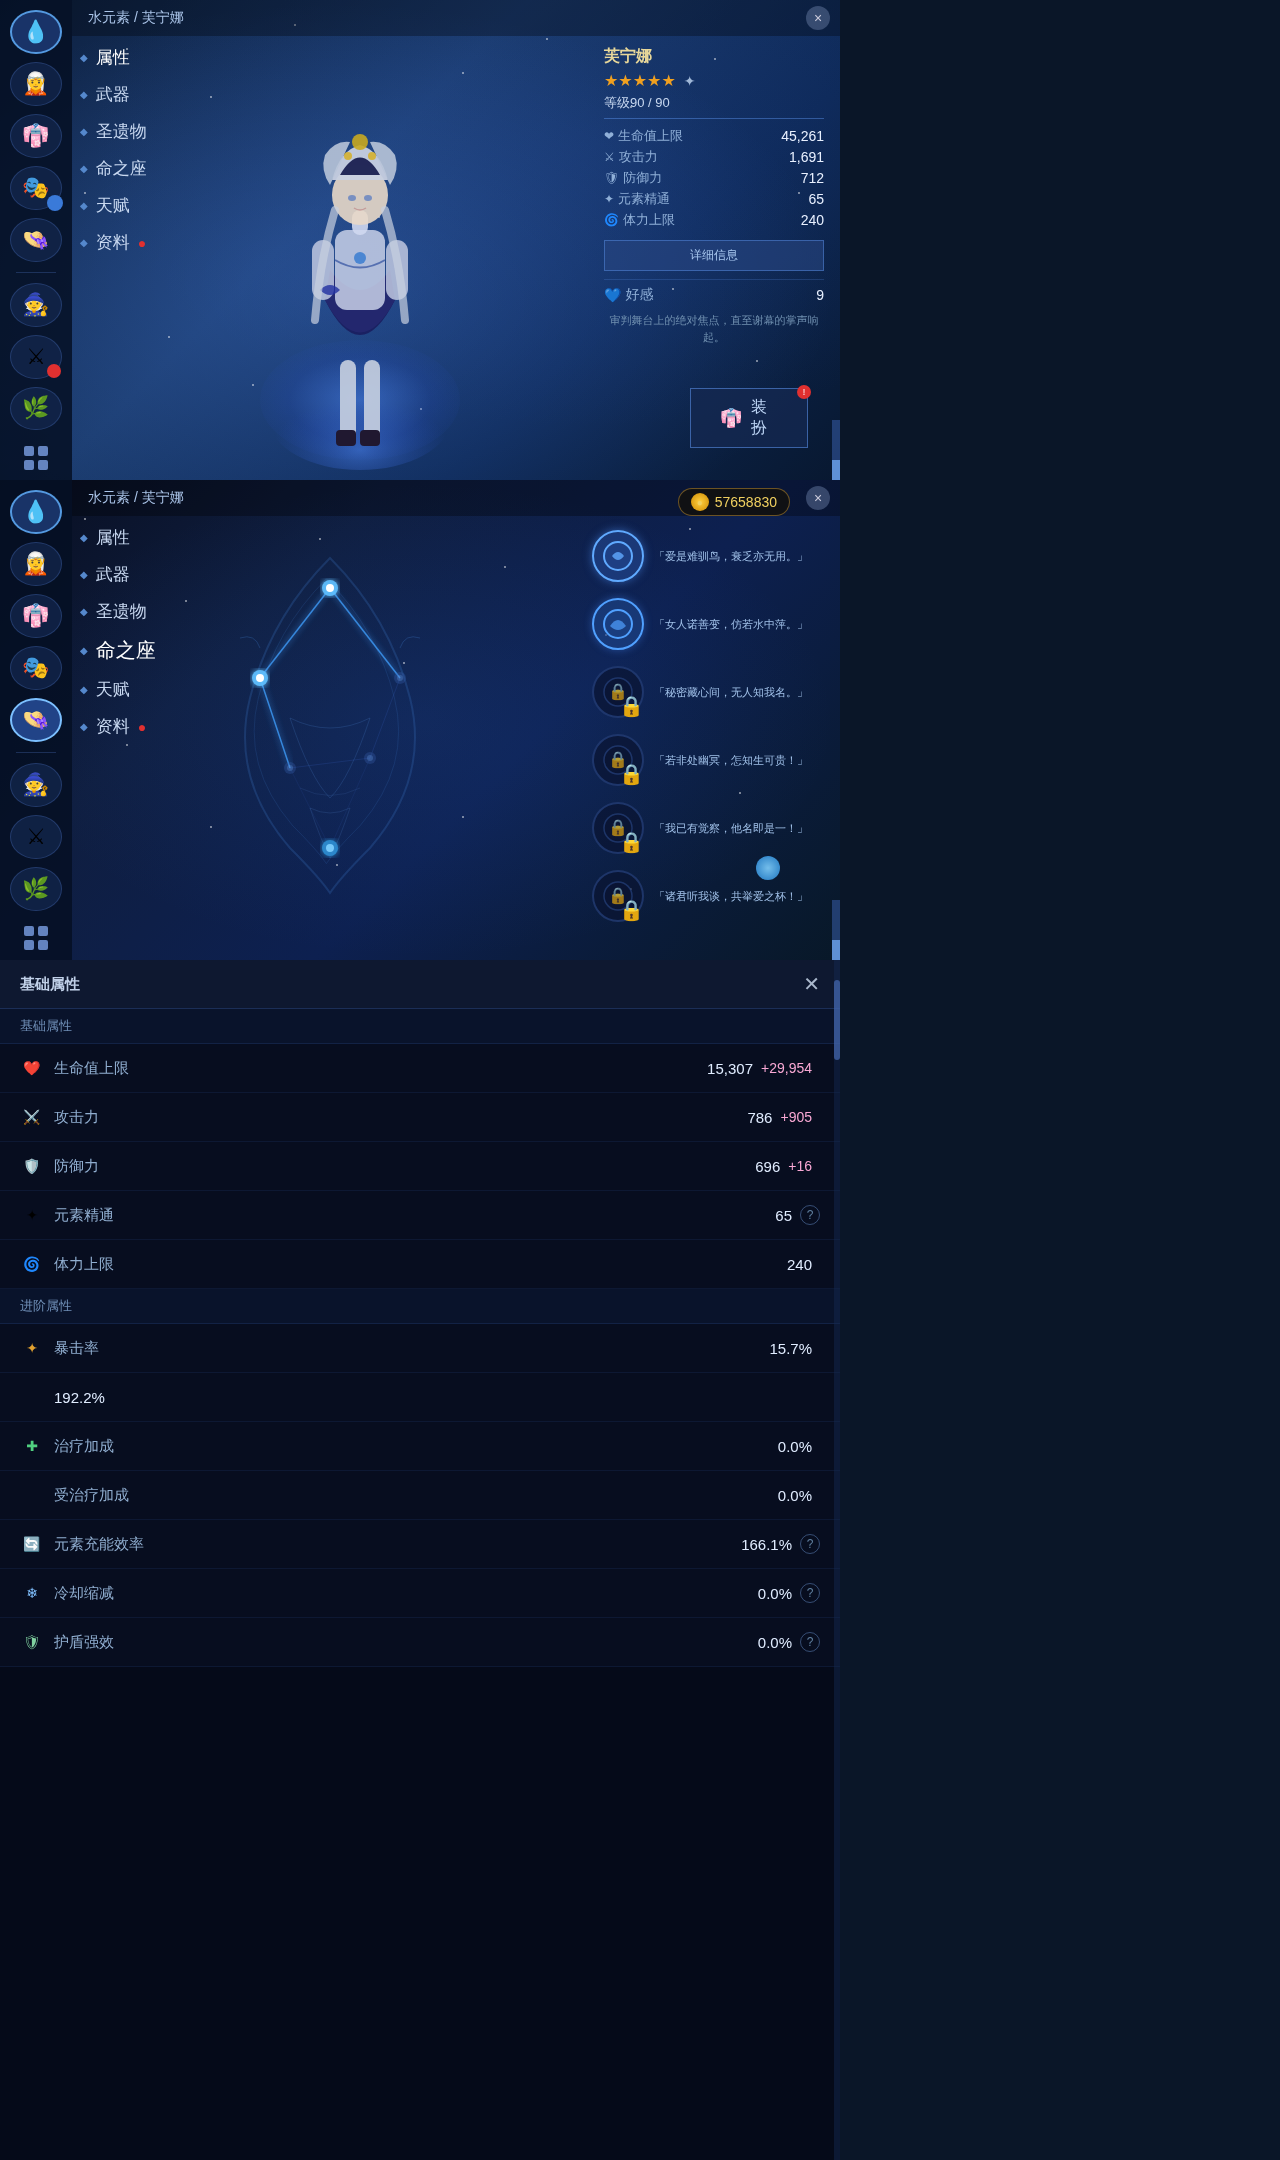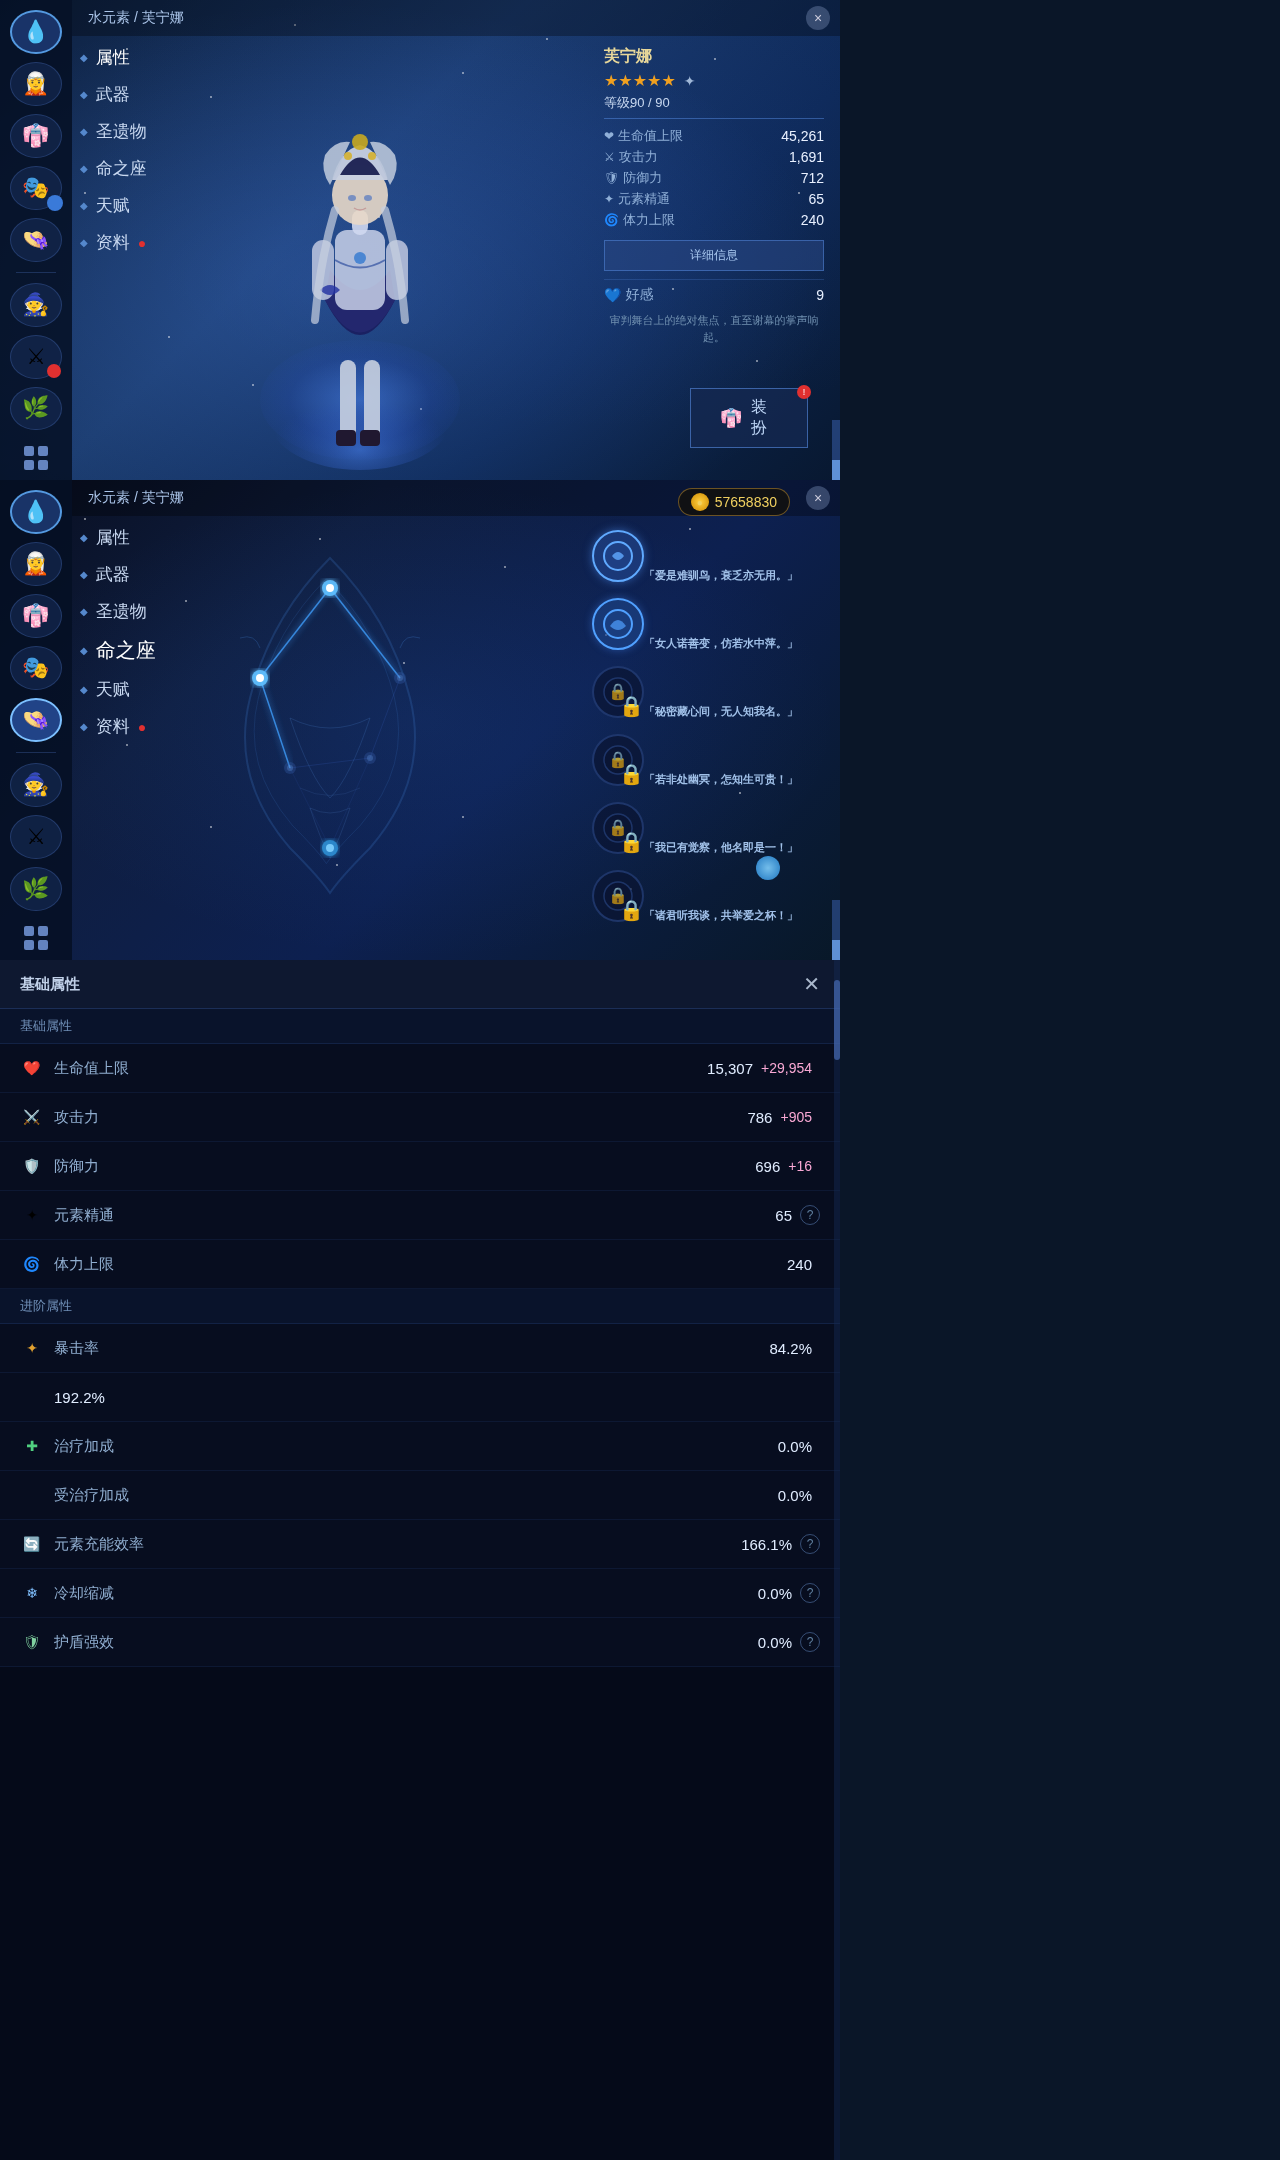--- a/index.html
+++ b/index.html
@@ -380,23 +380,23 @@
       right: 16px;
       top: 46px;
       width: 240px;
       display: flex;
       flex-direction: column;
       gap: 8px;
       z-index: 10;
     }
     .const-item {
       display: flex;
-      align-items: flex-end;
+      align-items: center;
+      gap: 10px;
       padding: 4px 8px;
-      font-weight: bold;
     }
     .const-circle {
       width: 52px;
       height: 52px;
       border-radius: 50%;
       border: 2px solid #3a7ad9;
       display: flex;
       align-items: center;
       justify-content: center;
       font-size: 22px;
@@ -1053,21 +1053,21 @@
       <div class="stats-icon">🌀</div>
       <div class="stats-row-label">体力上限</div>
       <div class="stats-row-value">240</div>
     </div>
 
     <div class="stats-section-label">进阶属性</div>
 
     <div class="stats-row">
       <div class="stats-icon" style="color:#e0a030;">✦</div>
       <div class="stats-row-label">暴击率</div>
-      <div class="stats-row-value">84.2%</div>
+      <div class="stats-row-value">15.7%</div>
     </div>
 
     <div class="stats-row">
       <div class="stats-icon"></div>
       <div class="stats-row-value">192.2%</div>
     </div>
 
     <div class="stats-row">
       <div class="stats-icon" style="color:#50d080;">✚</div>
       <div class="stats-row-label">治疗加成</div>

